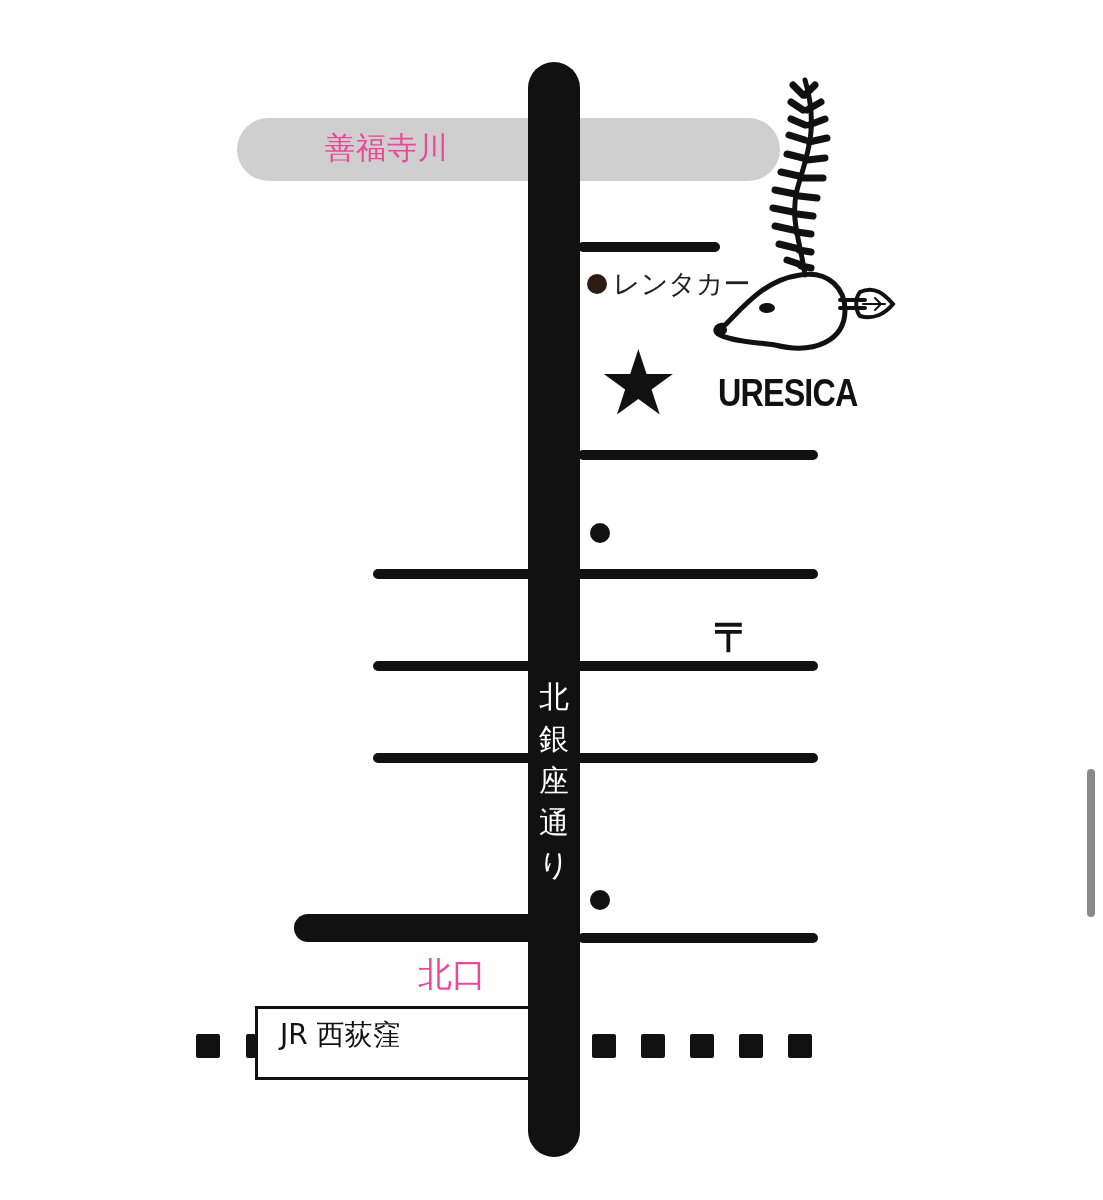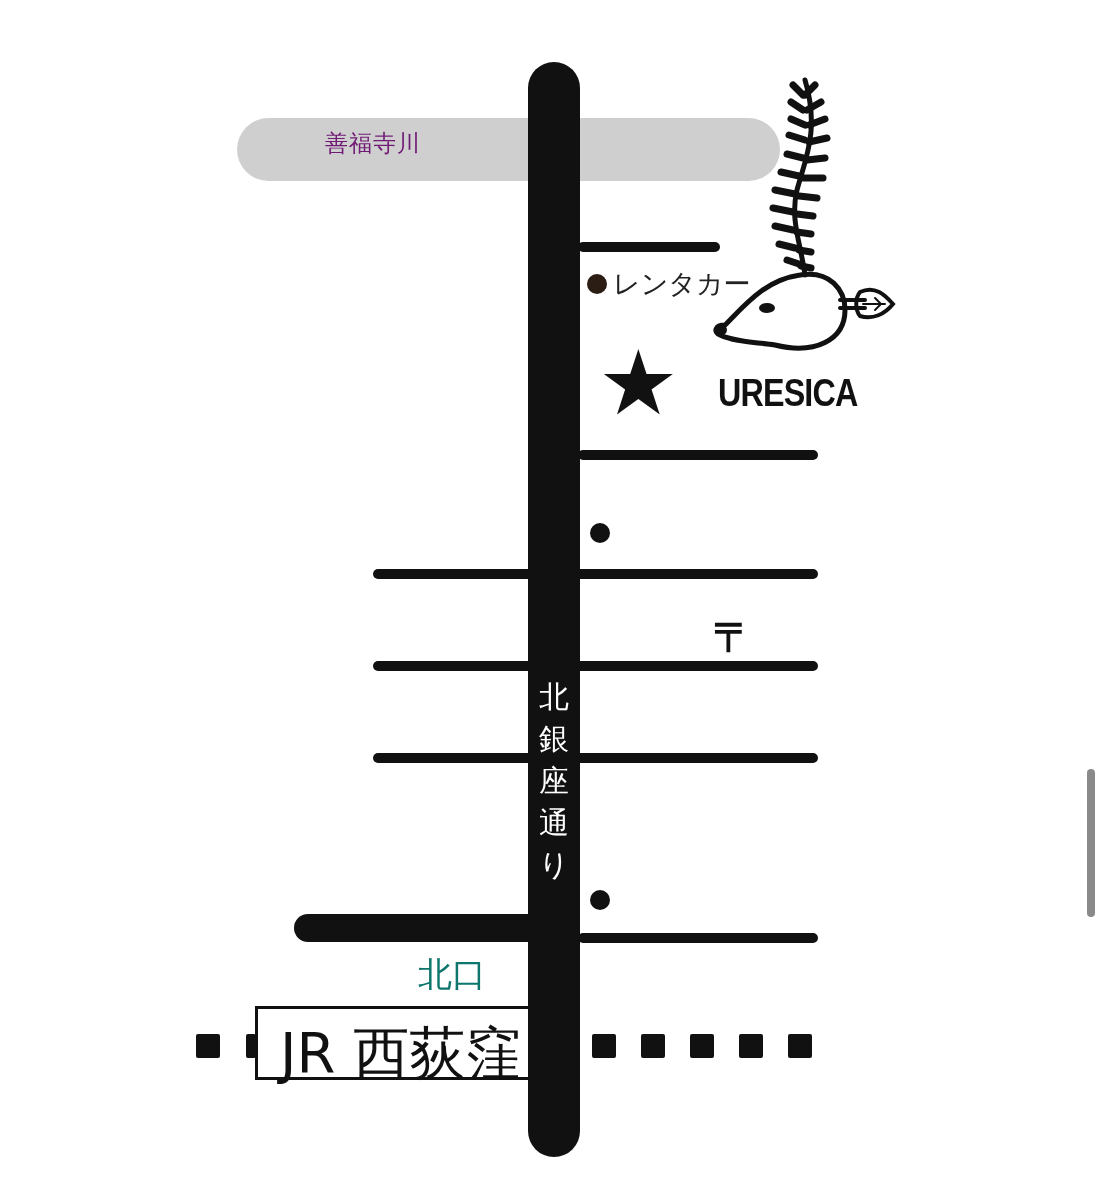--- a/index.html
+++ b/index.html
@@ -1,34 +1,34 @@
 <!DOCTYPE html>
 <html><head>
 <meta charset="utf-8">
 <style>
   html, body { margin:0; padding:0; background:#ffffff; }
   body { width:1103px; height:1200px; position:relative; overflow:hidden;
          font-family:"DejaVu Sans","Liberation Sans",sans-serif; }
   .abs { position:absolute; }
   .river { left:237px; top:118px; width:543px; height:63px; background:#cfcfcf; border-radius:32px; }
-  .river-label { left:325px; top:128px; font-size:23px; color:#701a75; letter-spacing:1px;text-align:right; }
+  .river-label { left:325px; top:128px; font-size:30px; color:#ec4899; letter-spacing:1px;text-align:right; }
   .main-road { left:528px; top:62px; width:52px; height:1095px; background:#111; border-radius:26px 26px 26px 26px; }
   .road-h { background:#111; border-radius:5px; height:10px; }
   .road-thick { background:#111; border-radius:14px; height:28px; }
   .vert-label { left:530px; top:676px; width:48px; color:#fff; font-size:30px; line-height:42px; text-align:center; }
   .poi { font-size:27px; color:#222; white-space:nowrap; display:flex; align-items:center; }
   .poi .dot { display:inline-block; width:20px; height:20px; border-radius:50%; background:#111; margin-right:6px; }
   .poi .dot.brown { background:#2b1d14; }
   .star { left:598px; top:338px; font-size:90px; line-height:90px; color:#111; }
   .postal { left:713px; top:610px; font-size:40px; font-weight:bold; color:#111; }
   .logo-text { left:718px; top:372px; font-size:38px; font-weight:bold; color:#111; letter-spacing:-1px;
                font-family:"Liberation Sans","DejaVu Sans",sans-serif; transform:scaleX(0.85); transform-origin:left; }
   .station-box { left:255px; top:1006px; width:273px; height:74px; border:3px solid #111; border-right:none; box-sizing:border-box; background:#fff; }
-  .station-label { left:280px; top:1016px; font-size:56px; color:#111; white-space:nowrap; }
-  .north-exit { left:418px; top:952px; font-size:34px; color:#0f766e; }
+  .station-label { left:280px; top:1016px; font-size:28px; color:#111; white-space:nowrap; }
+  .north-exit { left:418px; top:952px; font-size:34px; color:#ec4899; }
   .rail-sq { width:24px; height:24px; background:#111; border-radius:2px; }
   .scrollbar { left:1087px; top:769px; width:8px; height:148px; background:#8a8a8a; border-radius:4px; }
 </style>
 </head>
 <body>
 
 <div class="abs river"></div>
 <div class="abs river-label">善福寺川</div>
 
 <div class="abs road-h" style="left:578px;top:242px;width:142px;"></div>

